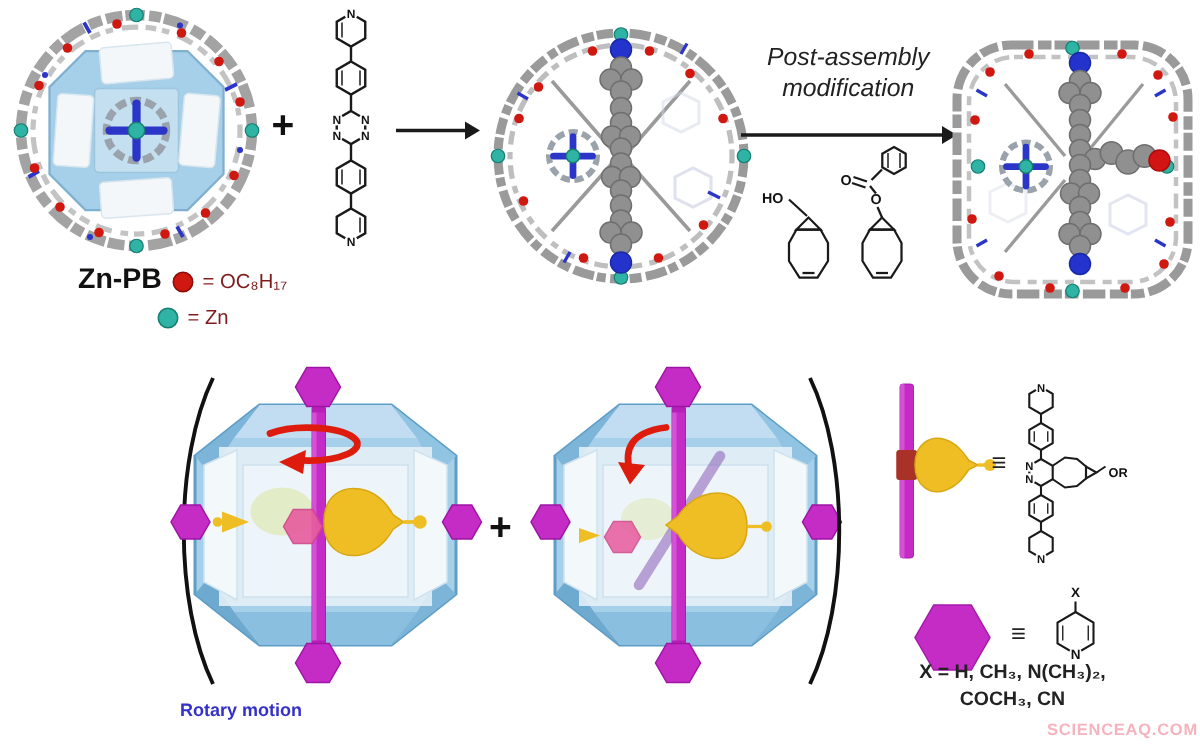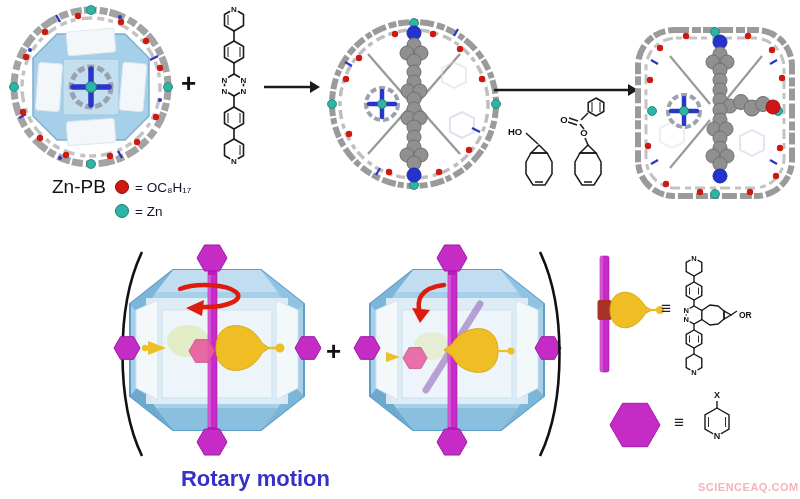--- a/index.html
+++ b/index.html
@@ -1,26 +1,26 @@
 <!DOCTYPE html>
 <html style="--cage-blue: #a6cfe9; --cage-blue-edge: #5e9dc6; --magenta: #c52cc5; --magenta-dark: #a517ab; --yellow: #efbe25; --arrow-red: #dd1c0e; --dot-red: #cf1810; --teal: #2fb3a4; --nitrogen-blue: #2b35c8; --stick-gray: #9a9a9a; --motion-label-blue: #3431c9; --pink-hexagon: #e75b9e; --watermark-pink: #f5b3bd; --text-black: #1a1a1a;"><head>
 <meta charset="utf-8">
 <style>
   html,body{margin:0;padding:0;background:#fff}
   .canvas{position:relative;width:800px;height:499px;background:#fff;overflow:hidden;
           font-family:"Liberation Sans",sans-serif;color:var(--text-black,#1a1a1a)}
   .abs{position:absolute}
   .plus{position:absolute;font-size:26px;font-weight:600;color:#111;line-height:1}
-  .cage-title{position:absolute;font-size:19px;font-weight:normal;color:#111}
-  .legend-row{position:absolute;display:flex;align-items:flex-start;gap:6px;font-size:13.5px;color:#0f172a}
+  .cage-title{position:absolute;font-size:19px;font-weight:bold;color:#111}
+  .legend-row{position:absolute;display:flex;align-items:center;gap:6px;font-size:13.5px;color:#7f1d1d}
   .dot{width:12px;height:12px;border-radius:50%;display:inline-block}
   .dot-red{background:var(--dot-red,#cf1810);border:1px solid #8e0c08}
   .dot-teal{background:var(--teal,#2fb3a4);border:1px solid #157f72}
   .rxn-text{position:absolute;text-align:center;font-style:italic;font-size:16.5px;color:#222;line-height:1.25;font-weight:500}
-  .motion-label{position:absolute;width:210px;text-align:right;font-size:22px;font-weight:bold;
+  .motion-label{position:absolute;width:210px;text-align:left;font-size:12px;font-weight:bold;
                 color:var(--motion-label-blue,#3431c9)}
   .equiv{position:absolute;font-size:17px;font-weight:bold;color:#222;line-height:1}
   .xdef{position:absolute;width:180px;text-align:center;font-size:13px;font-weight:bold;color:#222;line-height:18px}
   .watermark{position:absolute;font-size:11px;letter-spacing:.5px;color:var(--watermark-pink,#f5b3bd);font-weight:700}
   svg text{font-family:"Liberation Sans",sans-serif}
 </style>
 </head>
 <body>
 
 <div class="canvas">
@@ -185,20 +185,24 @@
       <circle cx="92" cy="119" r="7"></circle>
         <circle cx="92" cy="129" r="7"></circle>
         <circle cx="92" cy="139" r="7"></circle>
       <circle cx="85" cy="147" r="7"></circle>
         <circle cx="99" cy="147" r="7"></circle>
         <circle cx="92" cy="155" r="7"></circle>
       <circle cx="92" cy="167" r="7" fill="#2433cc" stroke="#1a28a8"></circle>
     </g>
   </svg>
 
+  <div class="rxn-text" style="left:488px;top:28px;width:155px">
+    <div>Post-assembly</div>
+    <div>modification</div>
+  </div>
   <svg class="abs" style="left:490px;top:80px" width="152" height="20" viewBox="0 0 152 20">
     <line x1="4" y1="10" x2="138" y2="10" stroke="#1a1a1a" stroke-width="2.4"></line>
     <polygon points="138,4 148,10 138,16" fill="#1a1a1a"></polygon>
   </svg>
 
   <svg class="abs" style="left:494px;top:92px" width="136" height="104" viewBox="0 0 136 104">
     <g stroke="#1a1a1a" stroke-width="1.5" fill="none">
       <line x1="32" y1="41" x2="44" y2="52"></line>
       <polygon points="37,61 53,61 45,53"></polygon>
       <path d="M 37 61 L 32 70 L 32 82 L 39 93 L 51 93 L 58 82 L 58 70 L 53 61 Z"></path>
@@ -295,21 +299,21 @@
         <circle cx="90" cy="156" r="7"></circle>
       <circle cx="90" cy="168" r="7" fill="#2433cc" stroke="#1a28a8"></circle>
     </g>
   </svg>
 
   <div class="cage-title" style="left:52px;top:176px">Zn-PB</div>
   <div class="legend-row" style="left:115px;top:180px">
     <span class="dot dot-red"></span>
     <span>= OC₈H₁₇</span>
   </div>
-  <div class="legend-row" style="left:115px;top:204px">
+  <div class="legend-row" style="left:105px;top:204px">
     <span class="dot dot-teal"></span>
     <span>= Zn</span>
   </div>
 
   <svg class="abs" style="left:104px;top:248px" width="46" height="212" viewBox="0 0 46 212">
     <path d="M 38 4 C 12 58 12 154 38 208" stroke="#111" stroke-width="2.6" fill="none"></path>
   </svg>
 
   <svg class="abs" style="left:112px;top:238px" width="222" height="226" viewBox="0 0 222 226">
     <g>
@@ -449,16 +453,20 @@
           <line x1="27.5" y1="29" x2="27.5" y2="39"></line>
         </g>
     </g>
     <g font-weight="bold" fill="#111" text-anchor="middle">
       <text x="19" y="10" font-size="9">X</text>
       <circle cx="19" cy="48" r="4.5" fill="#fff"></circle>
       <text x="19" y="51" font-size="9">N</text>
     </g>
   </svg>
 
+  <div class="xdef" style="left:585px;top:439px">
+    <div>X = H, CH₃, N(CH₃)₂,</div>
+    <div>COCH₃, CN</div>
+  </div>
 
   <div class="watermark" style="left:698px;top:481px">SCIENCEAQ.COM</div>
 
 </div>
 
 </body></html>

